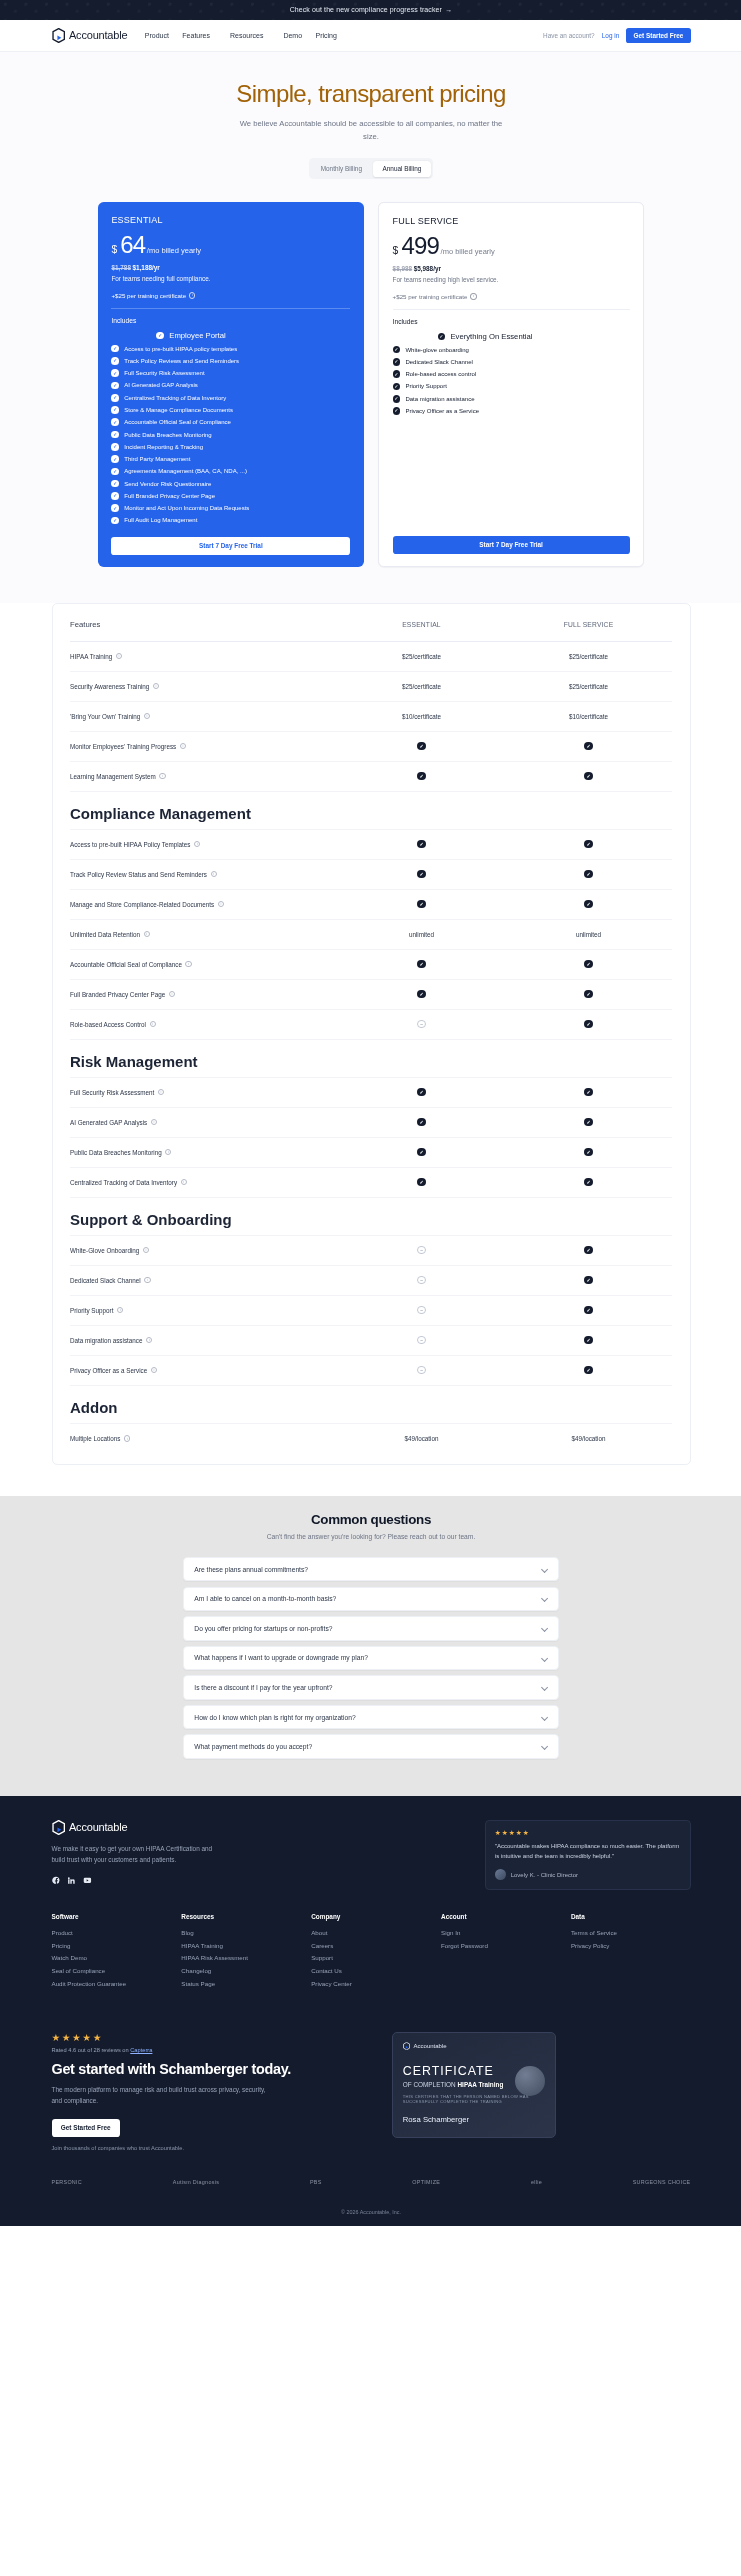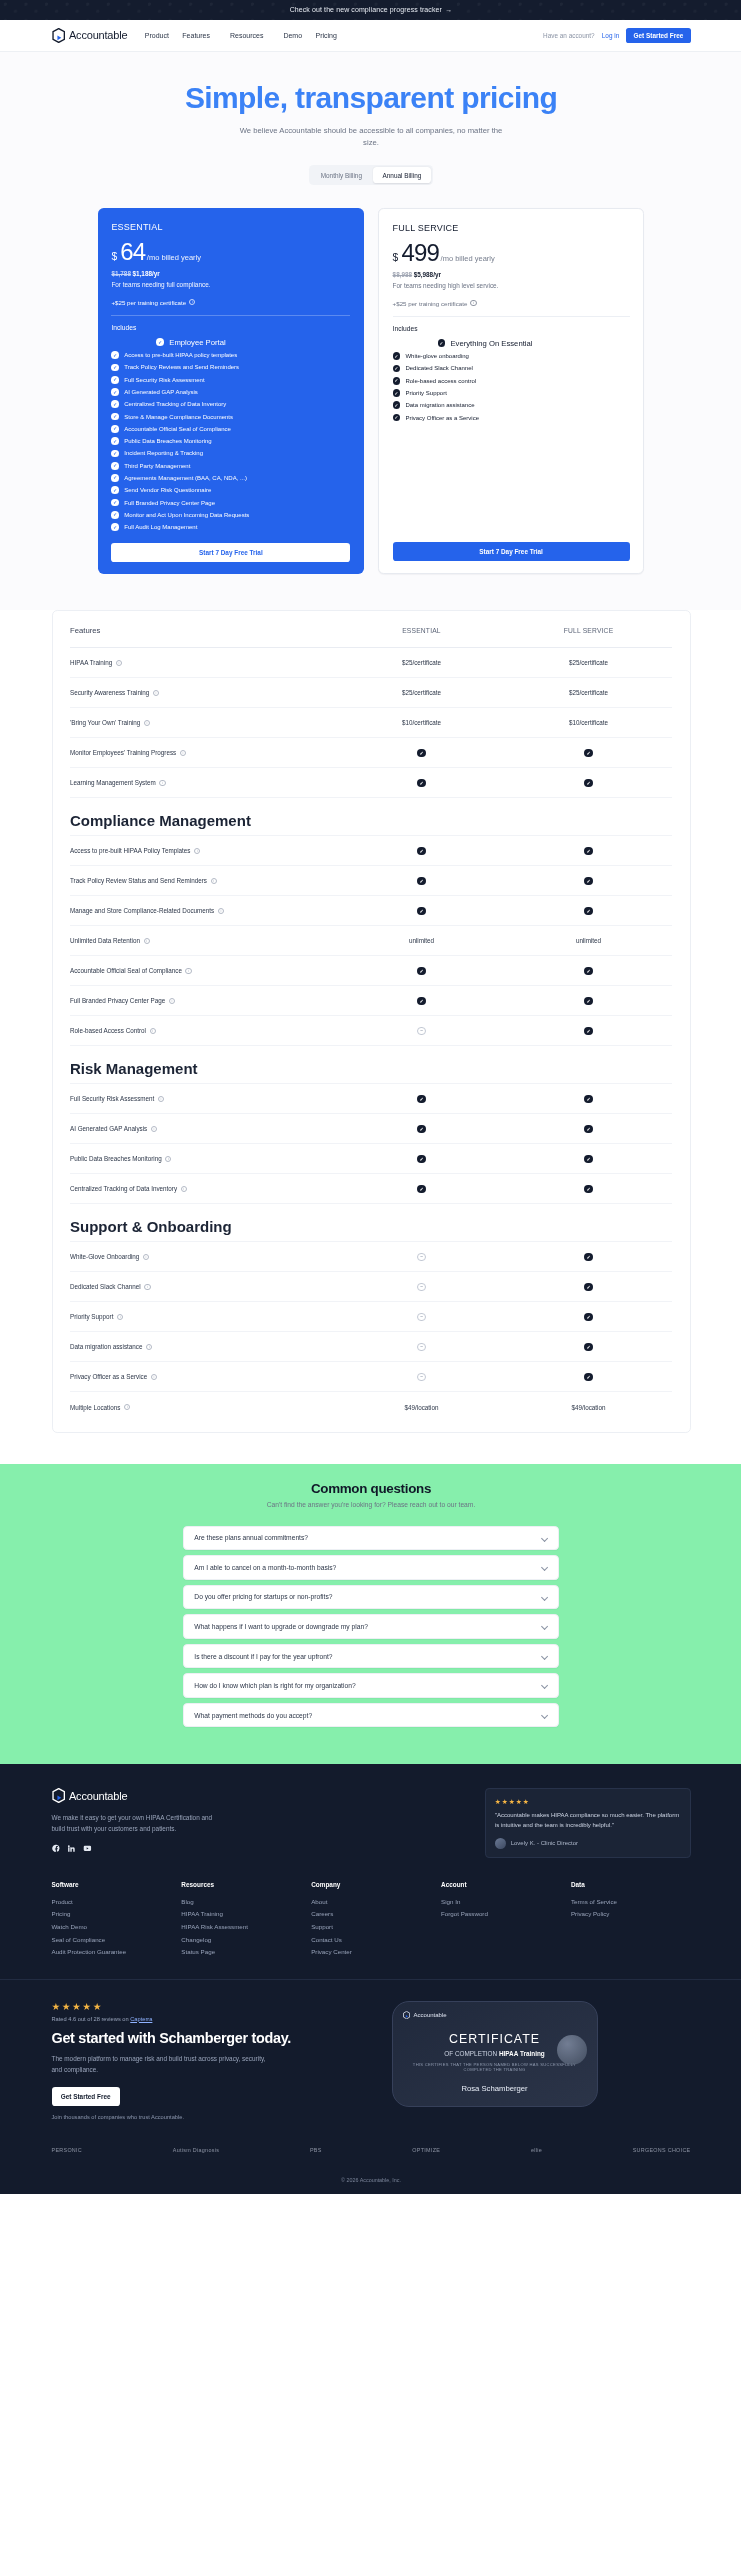--- a/index.html
+++ b/index.html
@@ -54,21 +54,21 @@
   .navlogin { font-size: 6.4px; color: #2563eb; text-decoration: none; font-weight: 500;}
   .btn-primary {
     background: #2563eb; color: #fff; border: 0; border-radius: 2.6px;
     font-size: 6.4px; font-weight: 600; padding: 4.1px 7.2px; cursor: pointer;
     font-family: inherit;
   }
 
   
   .hero { padding: 29px 0 0; text-align: center; background: #fbfbfd;}
   .hero h1 {
-    font-size: 30px; font-weight: 700; letter-spacing: -0.6px; color:#3b82f6;
+    font-size: 24px; font-weight: 400; letter-spacing: -0.6px; color:#a16207;
     line-height: 1.1;
   }
   .hero p {
     margin: 11.3px auto 0; max-width: 278px; font-size: 7.7px; color:#6b7384; line-height: 1.6;
   }
   .toggle {
     margin: 15.5px auto 0; display: inline-flex; background: #f1f3f7;
     border-radius: 4.6px; padding: 2.1px; gap: 1px;
   }
   .toggle button {
@@ -146,21 +146,21 @@
     display: inline-flex; align-items: center; justify-content: center;
     font-size: 4.9px; font-weight: 700;
   }
   .dot-yes { background: #141c2e; color: #fff; }
   .dot-no { background: #fff; color: #9aa2b2; border: 0.7px solid #c3c9d4; font-weight: 700;}
   .section-row { min-height: 38px; display:flex; align-items:flex-end; padding-bottom: 6.2px;
                  border-bottom: 0.5px solid #f1f3f7;}
   .section-row h3 { font-size: 15px; font-weight: 700; color: #1c2435; }
 
   
-  .faq { background:#86efac; padding: 16.5px 0 37px; }
+  .faq { background:#e5e5e5; padding: 16.5px 0 37px; }
   .faq h2 { text-align: center; font-size: 13.4px; font-weight: 700; color:#101828; letter-spacing:-0.3px;}
   .faq .sub { text-align: center; margin-top: 5.2px; font-size: 6.7px; color:#6b7384; }
   .faqlist { width: 376px; margin: 17.5px auto 0; display: flex; flex-direction: column; gap: 5.2px; }
   .faqitem {
     border: 0.5px solid #edf0f4; border-radius: 4.1px; background: #fff;
     padding: 7.7px 10.3px; display: flex; align-items: center; justify-content: space-between;
     font-size: 6.7px; color:#2b3547; cursor: pointer;
     box-shadow: 0 0.5px 1px rgba(16,24,40,.03);
   }
   .chev { width:6.7px; height:6.7px; position:relative; flex:0 0 auto; }
@@ -196,22 +196,22 @@
   .bleft { width: 309px; }
   .bstars { color:#f5b544; font-size: 9.8px; letter-spacing: 1.5px; }
   .brating { margin-top: 4.1px; font-size: 5.7px; color:#98a3b9; }
   .brating a { color:#8fb2ff; text-decoration: underline; }
   .bleft h2 { margin-top: 7.2px; font-size: 14.4px; font-weight: 700; color:#fff; line-height: 1.25; letter-spacing:-0.3px;}
   .bleft p { margin-top: 7.2px; font-size: 6.4px; color:#9aa5bb; line-height:1.7; max-width: 222px;}
   .bbtn { margin-top: 11.3px; background:#fff; color:#131b2c; border:0; border-radius:3.1px;
           padding: 5.7px 9.3px; font-size:6.4px; font-weight:600; cursor:pointer; font-family:inherit;}
   .bnote { margin-top: 8.2px; font-size: 5.7px; color:#8b96ad; }
   .certcard {
-    width: 206px; background: linear-gradient(150deg,#20293c,#2b3448); border:0.5px solid #36405a;
-    border-radius: 17px; padding: 9.3px 10.3px 13.4px; position: relative; overflow:hidden;text-align:center;
+    width: 164px; background: linear-gradient(150deg,#20293c,#2b3448); border:0.5px solid #36405a;
+    border-radius: 5px; padding: 9.3px 10.3px 13.4px; position: relative; overflow:hidden;
   }
   .certtop { display:flex; align-items:center; gap:3.6px; font-size:6px; color:#dde3ef;}
   .certtop .brand-logo { width:7.2px; height:8.2px;}
   .certtitle { margin-top: 13.4px; font-size: 12.4px; letter-spacing: 1px; color:#fff; font-weight:400;}
   .certsub { margin-top: 3.6px; font-size: 6.4px; color:#cfd6e5;}
   .certsub b { color:#fff; }
   .certmini { margin-top: 5.2px; font-size: 4.1px; color:#8e99ae; letter-spacing:0.3px;}
   .certname { margin-top: 11.3px; font-size: 7.7px; color:#e9eef8; }
   .seal { position:absolute; right: 9.3px; top: 33px; width: 30px; height: 30px; border-radius:50%;
           background: radial-gradient(circle at 35% 30%, #8b97ae, #4a5567); opacity:.75;}
@@ -599,20 +599,23 @@
             <div class="cell"><span class="dot-yes">✓</span></div>
           </div>
           <div class="trow">
             <div class="feature-cell">
               <span>Privacy Officer as a Service</span>
               <span class="info">i</span>
             </div>
             <div class="cell"><span class="dot-no">–</span></div>
             <div class="cell"><span class="dot-yes">✓</span></div>
           </div>
+          <div class="section-row">
+            <h3>Addon</h3>
+          </div>
           <div class="trow">
             <div class="feature-cell">
               <span>Multiple Locations</span>
               <span class="info">i</span>
             </div>
             <div class="cell"><span>$49/location</span></div>
             <div class="cell"><span>$49/location</span></div>
           </div>
         </div>
     </div>

